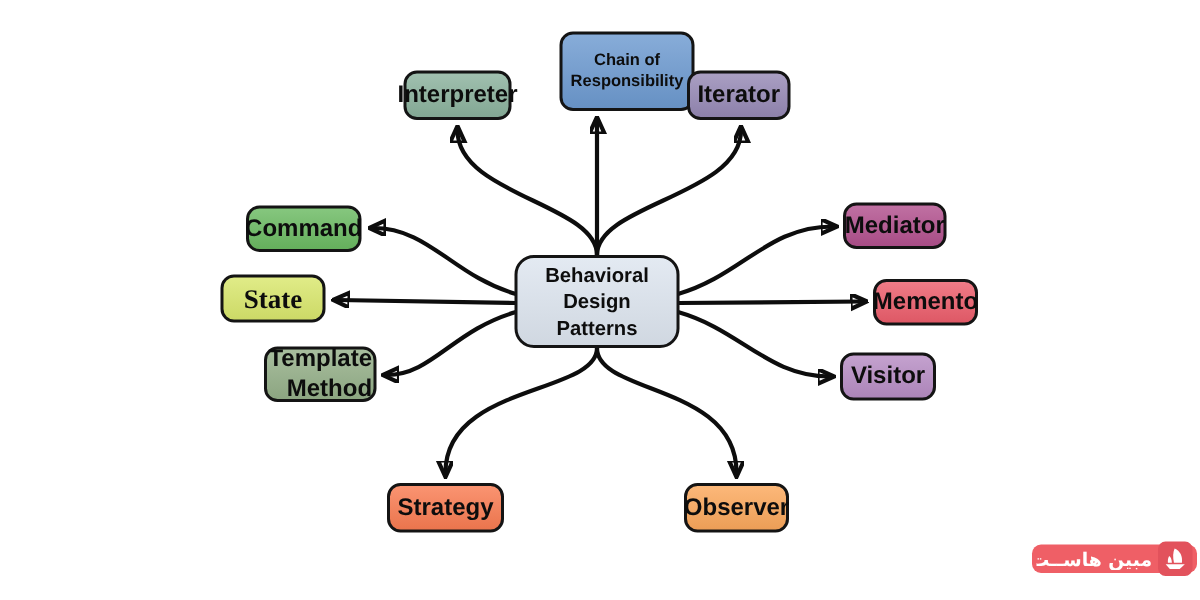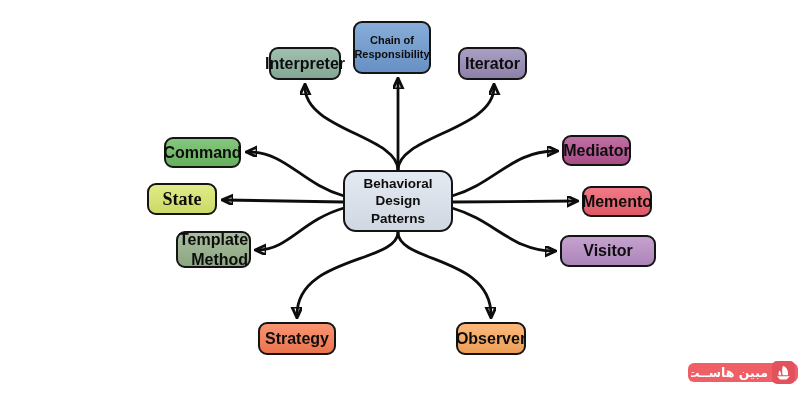--- a/index.html
+++ b/index.html
@@ -14,30 +14,30 @@
     position:absolute; box-sizing:border-box;
     border:2.4px solid #141414; border-radius:9px;
     display:flex; align-items:center; justify-content:center;
     text-align:center; font-weight:bold; color:#0d0d0d;
     font-size:16px; line-height:1.25;
     background-image:linear-gradient(rgba(255,255,255,0.18), rgba(0,0,0,0.06));
   }
   .n-center   { left:343px; top:170px; width:110px; height:62px;
                 border-radius:13px; border-width:2.6px; font-size:13.5px;
                 white-space:pre-line; line-height:1.3; }
-  .n-chain       { left:353px; top:21px;  width:78px; height:53px; font-size:11px; padding:2px; }
+  .n-chain       { left:373px; top:21px;  width:90px; height:53px; font-size:11px; padding:2px; }
   .n-interpreter { left:269px; top:47px;  width:72px; height:33px; }
   .n-iterator    { left:458px; top:47px;  width:69px; height:33px; }
   .n-command     { left:164px; top:137px; width:77px; height:31px; }
   .n-state       { left:147px; top:183px; width:70px; height:32px;
                    font-family:"Liberation Serif", serif; font-size:18px; }
   .n-template    { left:176px; top:231px; width:75px; height:37px; padding:2px; }
   .n-mediator    { left:562px; top:135px; width:69px; height:31px; }
   .n-memento     { left:582px; top:186px; width:70px; height:31px; }
-  .n-visitor     { left:560px; top:235px; width:96px; height:32px; }
+  .n-visitor     { left:560px; top:235px; width:64px; height:32px; }
   .n-strategy    { left:258px; top:322px; width:78px; height:33px; }
   .n-observer    { left:456px; top:322px; width:70px; height:33px; }
 
   .watermark {
     position:absolute; left:688px; top:363px; width:110px; height:19px;
     border-radius:6px; display:flex; direction:rtl; align-items:center;
     gap:4px; padding:0 3px; box-sizing:border-box;
   }
   .wm-logo {
     width:23px; height:23px; border-radius:5px; flex:0 0 auto;

